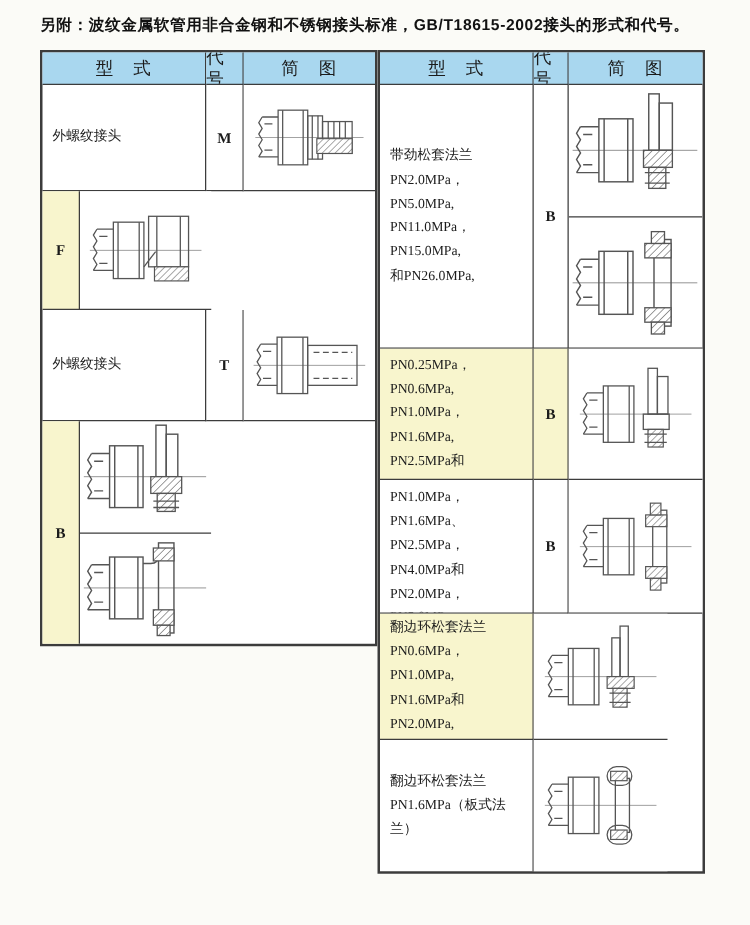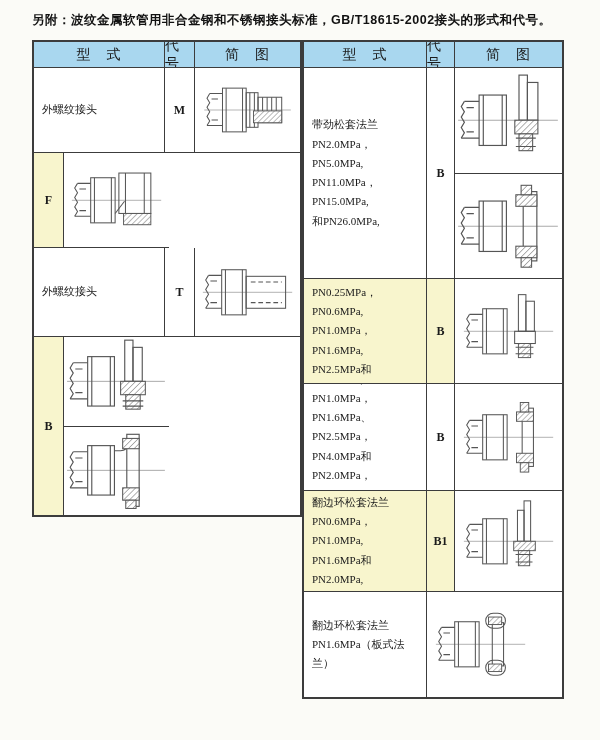--- a/index.html
+++ b/index.html
@@ -238,21 +238,20 @@
         <rect class="ht" x="58" y="62" width="18" height="10" fill="url(#hp)"></rect>
         <rect class="ht" x="62" y="72" width="9" height="10" fill="url(#hp)"></rect>
       </svg>
     </div>
   </div>
 
   <div class="row" style="height:101px">
     <div class="cell type w-type-r hl">翻边环松套法兰
 PN0.6MPa，PN1.0MPa,
 PN1.6MPa和PN2.0MPa,</div>
-    <div class="cell code w-code-r hl">B1</div>
     <div class="cell diag w-diag-r">
       <svg viewBox="0 0 100 90">
         <path class="cl" d="M2 45 H97"></path>
           <use href="#hs"></use>
         <rect class="ln" x="66" y="2" width="7" height="43"></rect>
         <rect class="ln" x="59" y="12" width="7" height="33"></rect>
         <rect class="ht" x="55" y="45" width="23" height="10" fill="url(#hp)"></rect>
         <rect class="ht" x="60" y="55" width="12" height="16" fill="url(#hp)"></rect>
         <path class="ln" d="M57 59 h18 M57 67 h18"></path>
       </svg>

